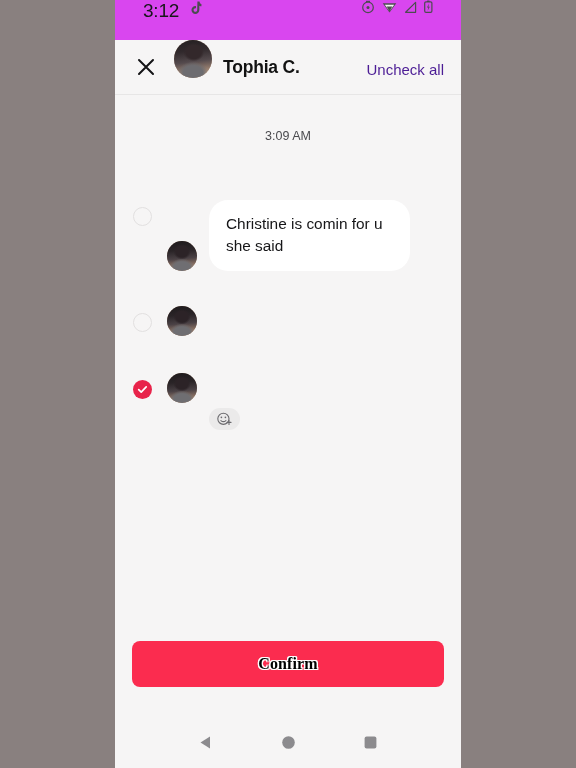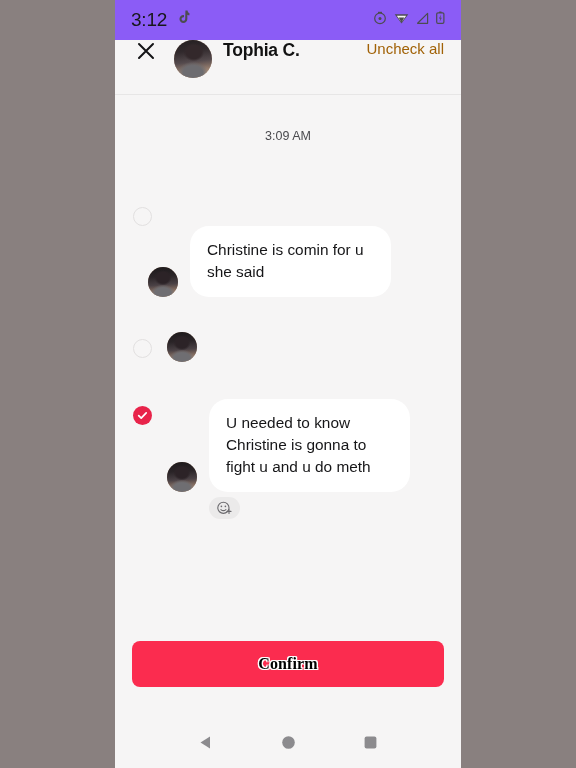--- a/index.html
+++ b/index.html
@@ -23,24 +23,24 @@
     background: #f6f5f5;
     display: flex;
     flex-direction: column;
     overflow: hidden;
   }
 
   
   #statusbar {
     height: 40px;
     flex: 0 0 40px;
-    background: #8b5cf6;
-    display: flex;
-    align-items: center;
-    padding: 0 16px;
+    background: #d946ef;
+    display: flex;
+    align-items: flex-start;
+    padding: 0 28px;
     box-sizing: border-box;
   }
   #status-left {
     display: flex;
     align-items: center;
     gap: 9px;
   }
   #clock {
     font-size: 19px;
     color: #17171a;
@@ -52,21 +52,21 @@
     margin-left: auto;
     display: flex;
     align-items: center;
     gap: 7px;
   }
 
   
   #header {
     flex: 0 0 53px;
     display: flex;
-    align-items: flex-start;
+    align-items: flex-end;
     padding: 0 17px 16px 20px;
     box-sizing: border-box;
     background: #f6f5f5;
     border-bottom: 1px solid #e7e6e6;
     position: relative;
   }
   #close-btn {
     width: 22px;
     height: 22px;
     display: flex;
@@ -89,21 +89,21 @@
     margin-left: 11px;
     font-size: 17.5px;
     font-weight: bold;
     color: #121212;
     letter-spacing: -0.2px;
     white-space: nowrap;
   }
   #uncheck-all {
     margin-left: auto;
     font-size: 15px;
-    color: #a16207;
+    color: #4c1d95;
     cursor: pointer;
     white-space: nowrap;
   }
 
   
   #conversation {
     flex: 1 1 auto;
     background: #f6f5f5;
     padding: 0 0 0 0;
     overflow: hidden;
@@ -117,21 +117,21 @@
     margin-bottom: 4px;
   }
 
   .msg-row {
     display: flex;
     align-items: flex-start;
     padding-left: 18px;
     padding-right: 46px;
     position: relative;
   }
-  #msg-1 { margin-top: 57px; flex-direction: column; }
+  #msg-1 { margin-top: 57px; }
   #msg-2 { margin-top: 35px; }
   #msg-3 { margin-top: 37px; }
 
   .check {
     flex: 0 0 auto;
     width: 19px;
     height: 19px;
     border-radius: 50%;
     margin-top: 7px;
     box-sizing: border-box;
@@ -345,21 +345,20 @@
       <div class="check checked">
         <svg width="11" height="11" viewBox="0 0 11 11">
           <path d="M1.7 5.6 L4.2 8.1 L9.2 2.9" fill="none" stroke="#ffffff" stroke-width="1.7" stroke-linecap="round" stroke-linejoin="round"></path>
         </svg>
       </div>
       <div class="bubble-wrap">
         <div class="bubble-inner">
           <div class="avatar">
             <span class="photo"></span>
           </div>
-          <div class="bubble">U needed to know Christine is gonna to fight u and u do meth</div>
         </div>
         <div class="reaction-btn">
           <svg width="17" height="17" viewBox="0 0 17 17">
             <circle cx="7.4" cy="7.8" r="5.6" fill="none" stroke="#6b6a6e" stroke-width="1.1"></circle>
             <circle cx="5.4" cy="6.3" r="0.85" fill="#6b6a6e"></circle>
             <circle cx="9.4" cy="6.3" r="0.85" fill="#6b6a6e"></circle>
             <path d="M4.9 9.6 Q7.4 11.7 9.9 9.6" fill="none" stroke="#6b6a6e" stroke-width="1.1" stroke-linecap="round"></path>
             <path d="M13 9.4 L13 13.4 M11 11.4 L15 11.4" stroke="#6b6a6e" stroke-width="1.1" stroke-linecap="round"></path>
           </svg>
         </div>

